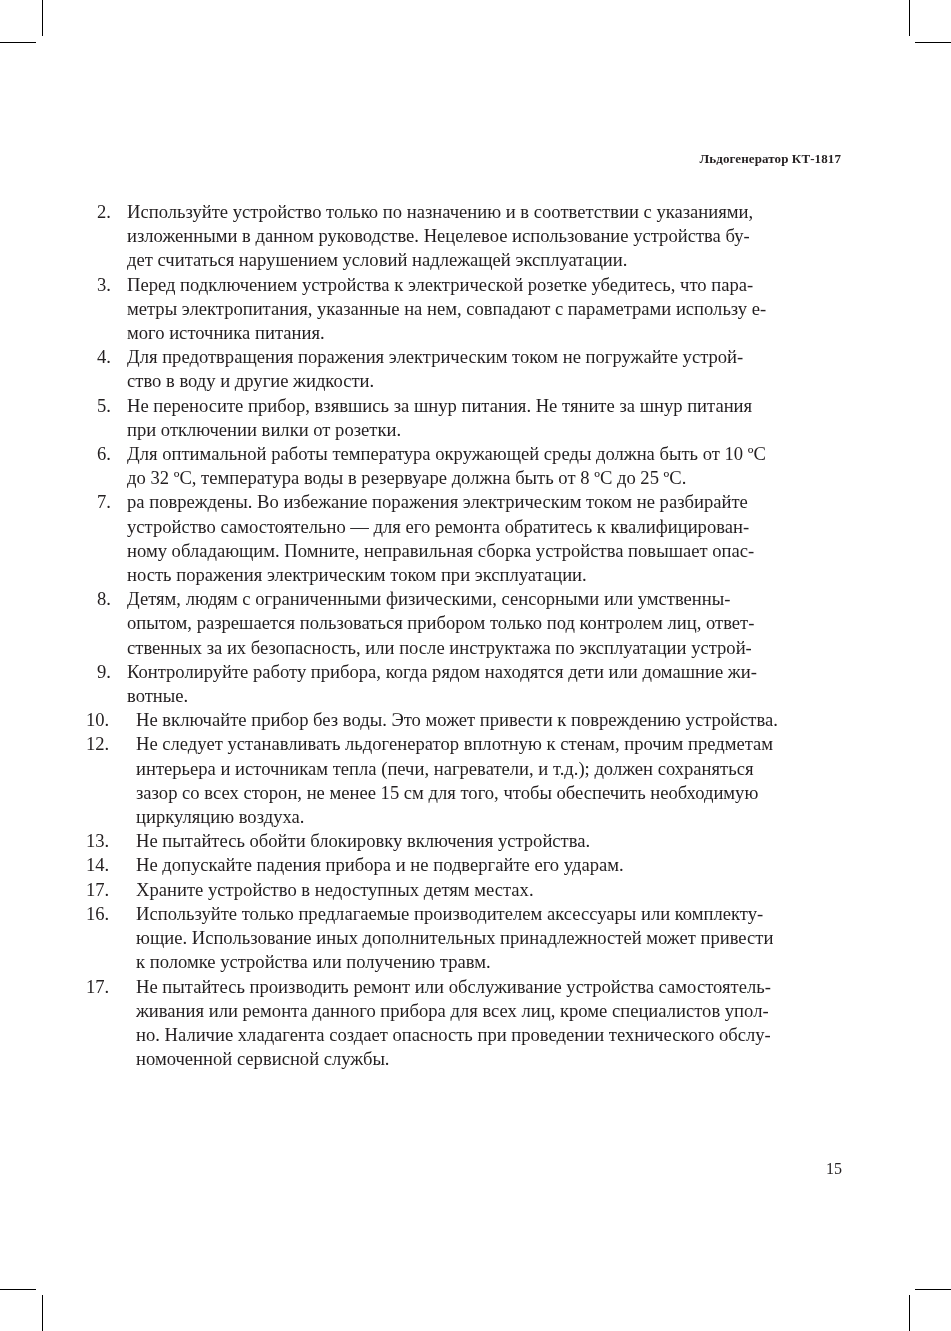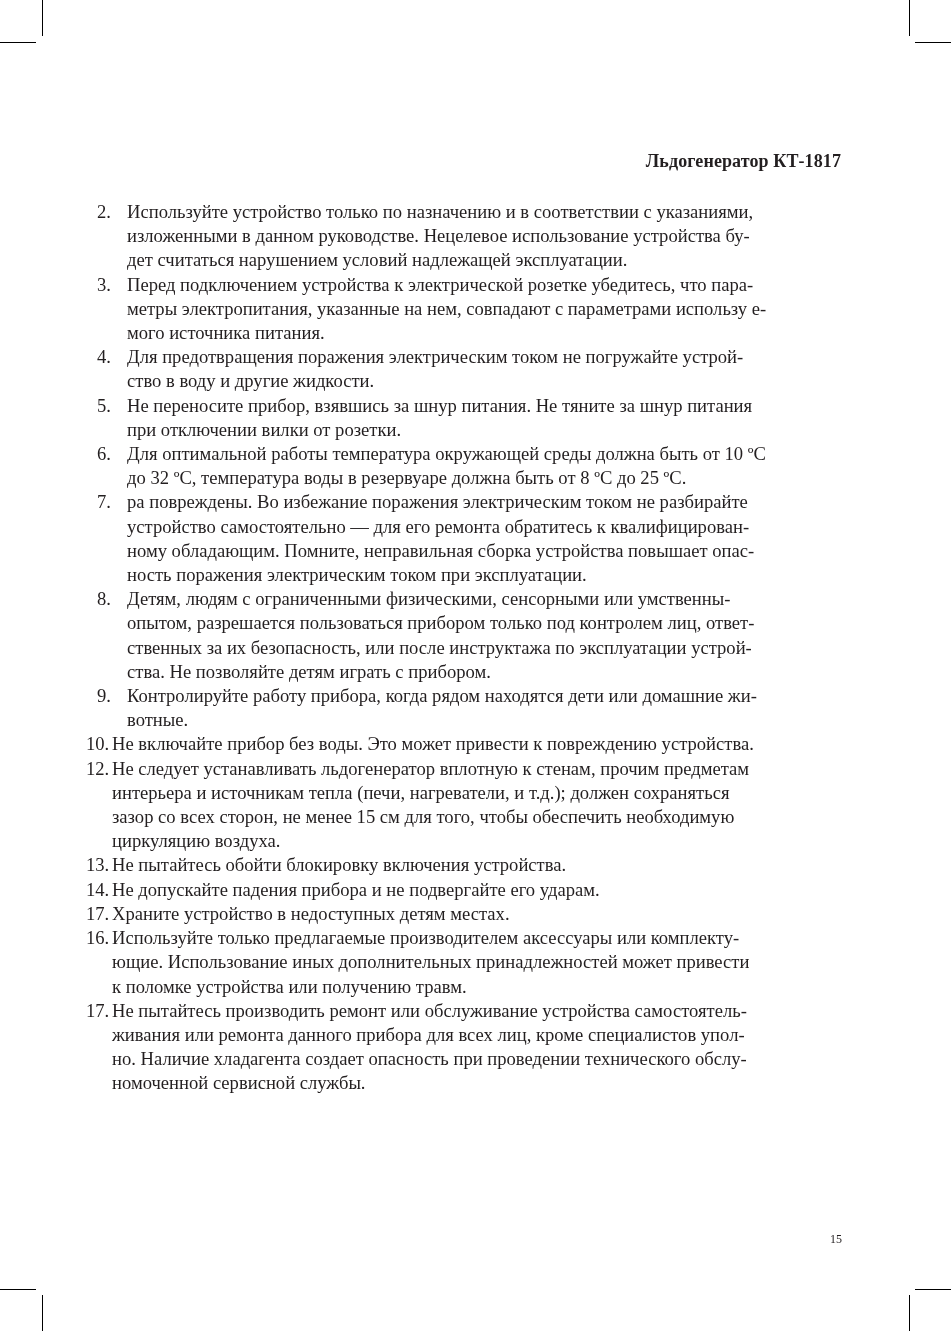--- a/index.html
+++ b/index.html
@@ -19,21 +19,21 @@
     position: absolute;
     background: #000;
   }
   .crop.v { width: 1px; height: 36px; }
   .crop.h { height: 1px; width: 36px; }
 
   .running-header {
     position: absolute;
     top: 151px;
     right: 110px;
-    font-size: 18px;
+    font-size: 13px;
     font-weight: bold;
     letter-spacing: 0.1px;
   }
   .list {
     position: absolute;
     top: 200px;
     left: 97px;
     width: 720px;
     margin: 0;
     padding: 0;
@@ -48,31 +48,31 @@
   }
   .list-item .num {
     position: absolute;
     left: 0;
     top: 0;
   }
   .list-item.two-digit .num {
     left: -11px;
   }
   .list-item.two-digit {
-    padding-left: 15px;
+    padding-left: 39px;
   }
   .line {
     display: block;
     white-space: nowrap;
   }
   .page-number {
     position: absolute;
-    top: 1232px;
+    top: 1160px;
     right: 109px;
-    font-size: 12px;
+    font-size: 16px;
   }
 </style>
 </head>
 <body>
 
 <div class="crop v" style="left:42px; top:0;"></div>
 <div class="crop h" style="left:0; top:42px;"></div>
 <div class="crop v" style="left:909px; top:0;"></div>
 <div class="crop h" style="left:915px; top:42px;"></div>
 <div class="crop v" style="left:42px; top:1295px;"></div>
@@ -115,21 +115,20 @@
       <span class="line">ра повреждены. Во избежание поражения электрическим током не разбирайте</span>
       <span class="line">устройство самостоятельно — для его ремонта обратитесь к квалифицирован-</span>
       <span class="line">ному обладающим. Помните, неправильная сборка устройства повышает опас-</span>
       <span class="line">ность поражения электрическим током при эксплуатации.</span>
     </li>
     <li class="list-item">
       <span class="num">8.</span>
       <span class="line">Детям, людям с ограниченными физическими, сенсорными или умственны-</span>
       <span class="line">опытом, разрешается пользоваться прибором только под контролем лиц, ответ-</span>
       <span class="line">ственных за их безопасность, или после инструктажа по эксплуатации устрой-</span>
-      <span class="line">ства. Не позволяйте детям играть с прибором.</span>
     </li>
     <li class="list-item">
       <span class="num">9.</span>
       <span class="line">Контролируйте работу прибора, когда рядом находятся дети или домашние жи-</span>
       <span class="line">вотные.</span>
     </li>
     <li class="list-item two-digit">
       <span class="num">10.</span>
       <span class="line">Не включайте прибор без воды. Это может привести к повреждению устройства.</span>
     </li>

